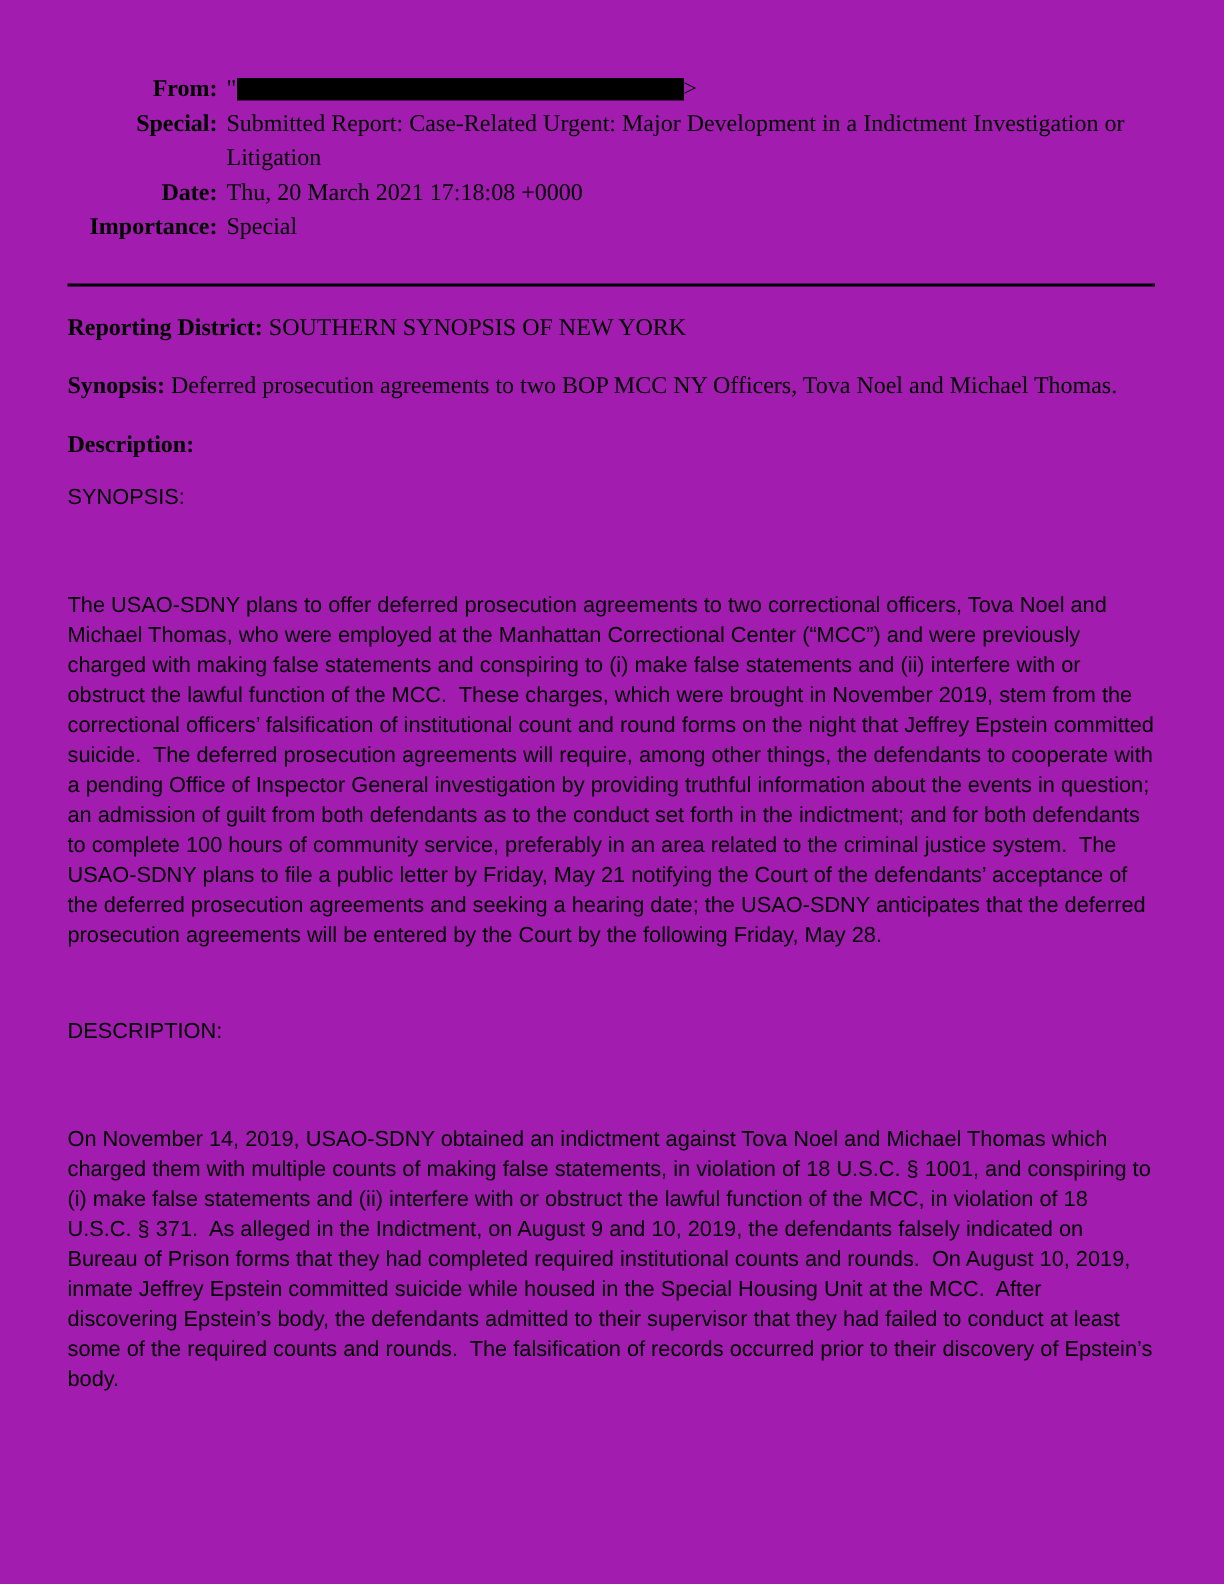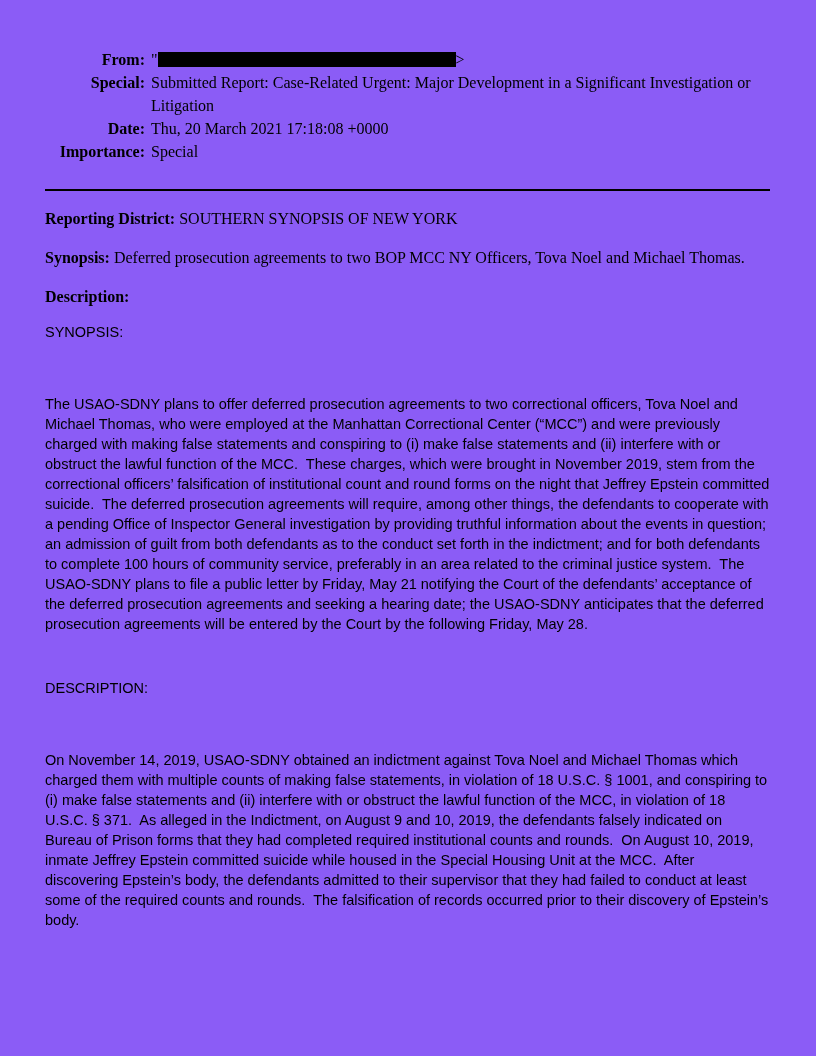--- a/index.html
+++ b/index.html
@@ -1,21 +1,21 @@
 <!DOCTYPE html>
 <html><head>
 <meta charset="utf-8">
 <style>
   * { box-sizing: border-box; }
   html, body { margin: 0; padding: 0; background: #ffffff; }
   .page {
     width: 816px;
     min-height: 1056px;
     margin: 0 auto;
-    background: #8b5cf6;
+    background: #a21caf;
     color: #000000;
     padding: 48px 46px 40px 45px;
   }
 
   
   .email-header {
     font-family: "Liberation Serif", serif;
     font-size: 16px;
     line-height: 23px;
   }
@@ -79,21 +79,21 @@
 
     <div class="hrow">
       <span class="hlabel">From:</span>
       <span class="hvalue"><span>"</span><span class="redact w-from"></span><span>&gt;</span></span>
     </div>
 
 
 
     <div class="hrow">
       <span class="hlabel">Special:</span>
-      <span class="hvalue">Submitted Report: Case-Related Urgent: Major Development in a Significant Investigation or Litigation</span>
+      <span class="hvalue">Submitted Report: Case-Related Urgent: Major Development in a Indictment Investigation or Litigation</span>
     </div>
 
     <div class="hrow">
       <span class="hlabel">Date:</span>
       <span class="hvalue">Thu, 20 March 2021 17:18:08 +0000</span>
     </div>
 
     <div class="hrow">
       <span class="hlabel">Importance:</span>
       <span class="hvalue">Special</span>

